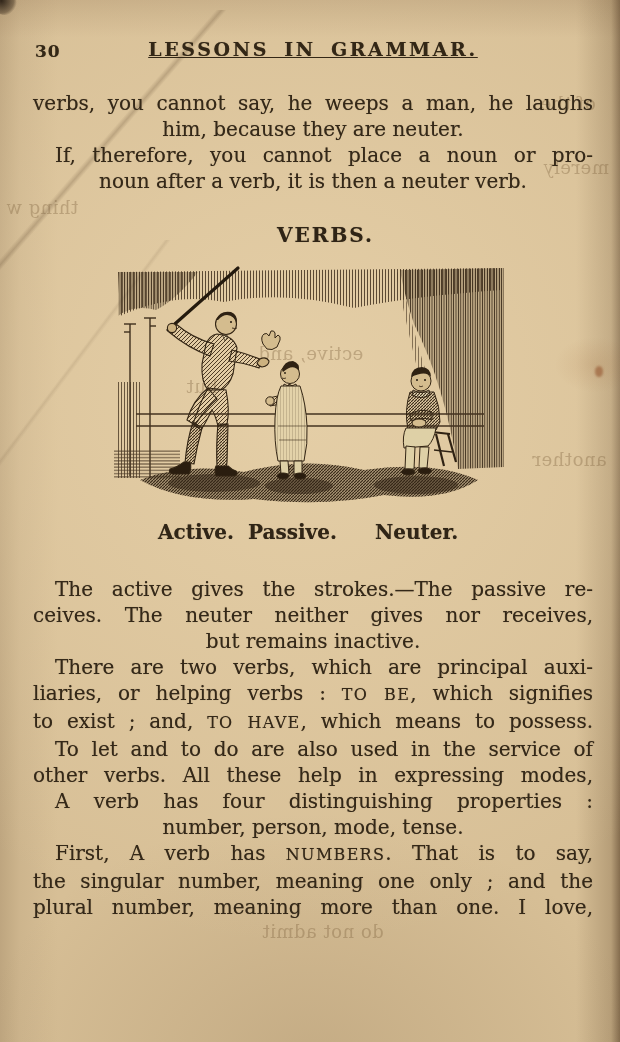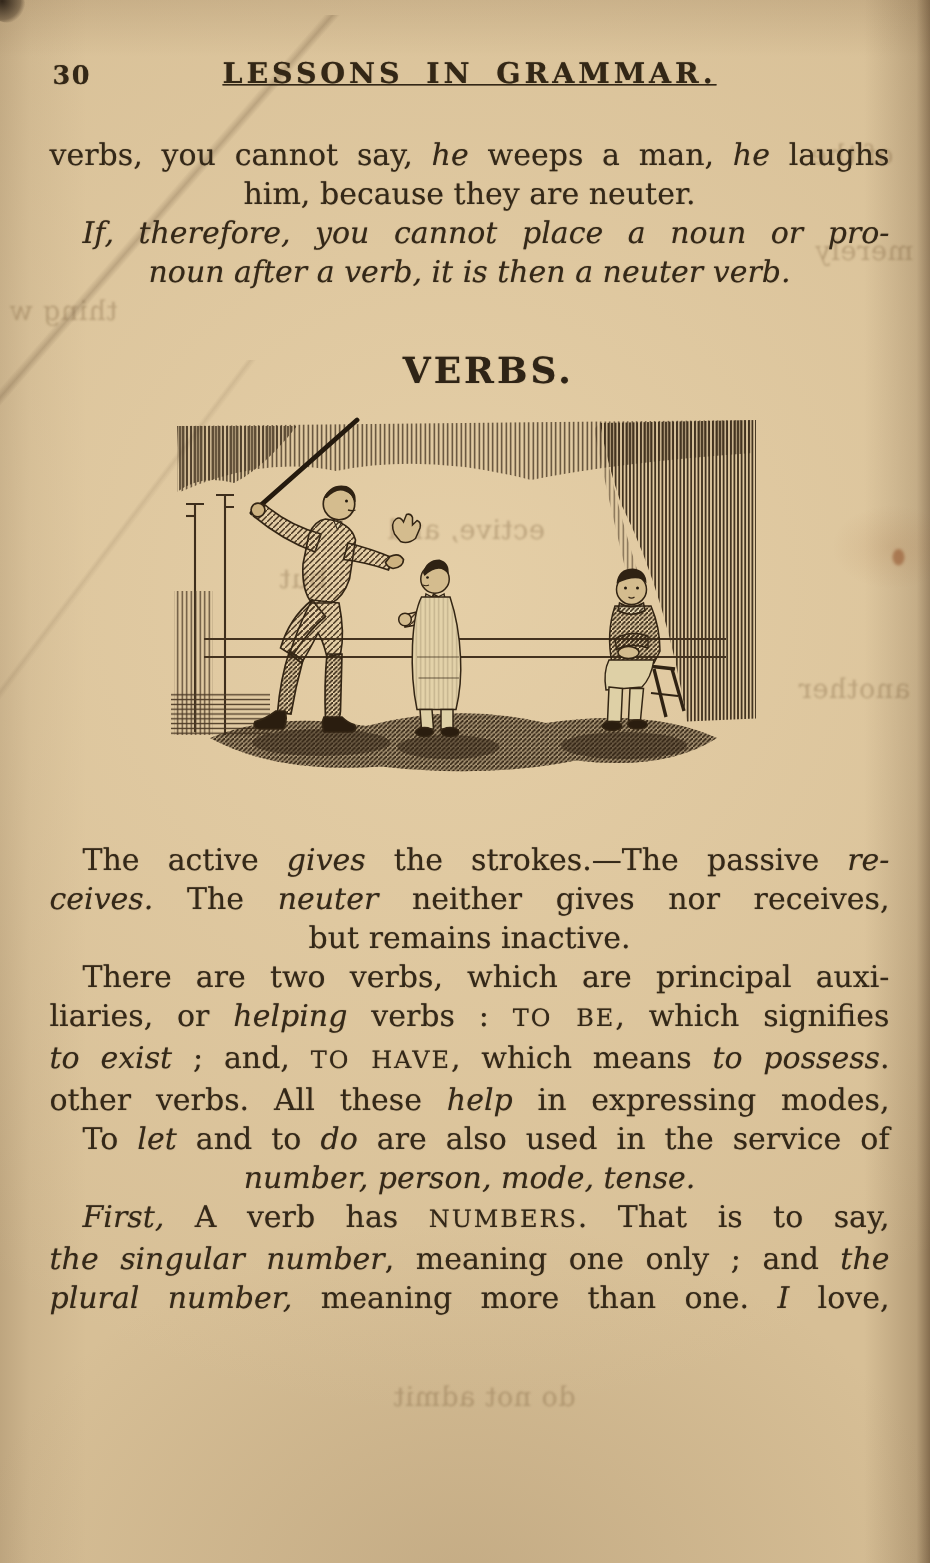--- a/index.html
+++ b/index.html
@@ -34,24 +34,24 @@
     text-shadow:0 0 .7px rgba(51,39,22,.5);}
   .runhead{font-weight:700;font-size:19px;letter-spacing:2.6px;word-spacing:6px;
     text-shadow:0 0 .7px rgba(51,39,22,.5);}
   .bodytext{position:relative;z-index:1;margin:0 27px 0 33px;font-size:20px;line-height:26px;
     color:#342818;text-shadow:0 0 .7px rgba(52,40,24,.5);}
   .bodytext.upper{margin-top:26px;}
   .bodytext.lower{margin-top:31px;}
   .line{text-align:center;}
   .line.j{text-align:justify;text-align-last:justify;}
   .line.ind{text-indent:22px;}
-  .it{font-style:italic;}
+  .it{}
   .sc{font-size:.8em;letter-spacing:1.3px;}
-  .verbs{position:relative;z-index:1;margin:40px 0 16px;text-align:center;font-weight:700;
-    font-size:24px;line-height:26px;letter-spacing:2px;color:#2f2416;
+  .verbs{position:relative;z-index:1;margin:28px 0 16px;text-align:center;font-weight:700;
+    font-size:20px;line-height:26px;letter-spacing:2px;color:#2f2416;
     text-shadow:0 0 .7px rgba(47,36,22,.5);padding-left:31px;}
   
   figure{position:relative;z-index:1;margin:0;text-align:center;}
   figure svg{display:block;margin:0 auto;}
   figcaption{position:relative;width:392px;height:26px;margin:2px auto 0;
     font-weight:700;font-size:20px;line-height:26px;color:#30251​6;color:#302516;
     text-shadow:0 0 .7px rgba(48,37,22,.55);text-align:left;}
   figcaption span{position:absolute;top:0;}
   .cap-active{left:44px;}
   .cap-passive{left:134px;}
@@ -195,38 +195,44 @@
         <path d="M296 128 L320 128 Q326 142 326 158 L322 166 L294 166 Q290 146 296 128 Z"></path>
         <path d="M296 150 Q306 144 318 148 L318 156 Q306 152 297 157 Z"></path>
         <ellipse cx="305" cy="159" rx="7" ry="4" fill="#d4bc8e"></ellipse>
         <path d="M292 164 L322 164 Q320 176 314 182 L290 184 Q288 172 292 164 Z" fill="#ded0a6"></path>
         <path d="M292 182 l9 1 -1 22 -9 0 z" fill="#ded0a6"></path>
         <path d="M306 183 l9 0 -2 21 -8 0 z" fill="#ded0a6"></path>
         <ellipse cx="294" cy="208" rx="6.5" ry="3" fill="#2a1d0f"></ellipse>
         <ellipse cx="311" cy="207" rx="6.5" ry="3" fill="#2a1d0f"></ellipse>
       </g>
     </svg>
+    <figcaption>
+      <span class="cap-active">Active.</span>
+      <span class="cap-passive">Passive.</span>
+      <span class="cap-neuter">Neuter.</span>
+    </figcaption>
   </figure>
 
   <section class="bodytext lower">
       <div>
         <div class="line j ind"><span>The active </span><span class="it">gives</span><span> the strokes.—The passive </span><span class="it">re-</span></div>
         <div class="line j"><span class="it">ceives.</span><span> The </span><span class="it">neuter</span><span> neither gives nor receives,</span></div>
         <div class="line"><span>but remains inactive.</span></div>
       </div>
       <div>
         <div class="line j ind"><span>There are two verbs, which are principal auxi-</span></div>
         <div class="line j"><span>liaries, or </span><span class="it">helping</span><span> verbs : </span><span class="sc">TO BE</span><span>, which signifies</span></div>
         <div class="line j"><span class="it">to exist</span><span> ; and, </span><span class="sc">TO HAVE</span><span>, which means </span><span class="it">to possess</span><span>.</span></div>
       </div>
       <div>
+        <div class="line j ind"><span>To </span><span class="it">let</span><span> and to </span><span class="it">do</span><span> are also used in the service of</span></div>
         <div class="line j"><span>other verbs. All these </span><span class="it">help</span><span> in expressing modes,</span></div>
-        <div class="line j ind"><span>To </span><span class="it">let</span><span> and to </span><span class="it">do</span><span> are also used in the service of</span></div>
-      </div>
-      <div>
+      </div>
+      <div>
+        <div class="line j ind"><span>A verb has four distinguishing properties :</span></div>
         <div class="line"><span class="it">number, person, mode, tense.</span></div>
       </div>
       <div>
         <div class="line j ind"><span class="it">First,</span><span> A verb has </span><span class="sc">NUMBERS</span><span>. That is to say,</span></div>
         <div class="line j"><span class="it">the singular number</span><span>, meaning one only ; and </span><span class="it">the</span></div>
         <div class="line j"><span class="it">plural number,</span><span> meaning more than one. </span><span class="it">I</span><span> love,</span></div>
       </div>
     </section>
 
 </div>

